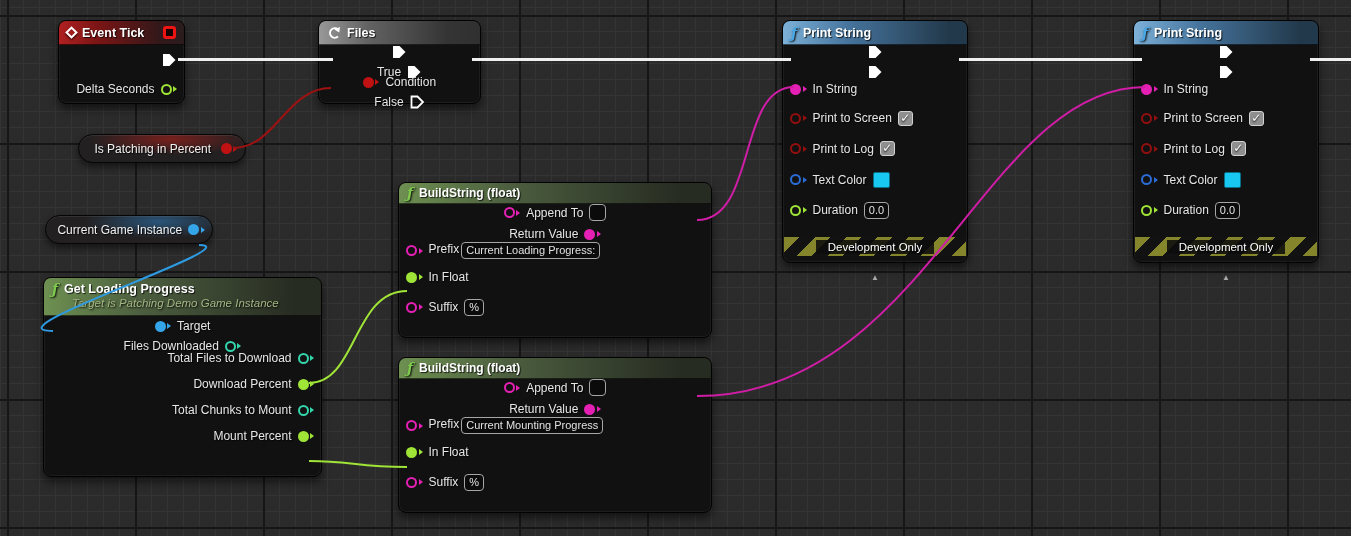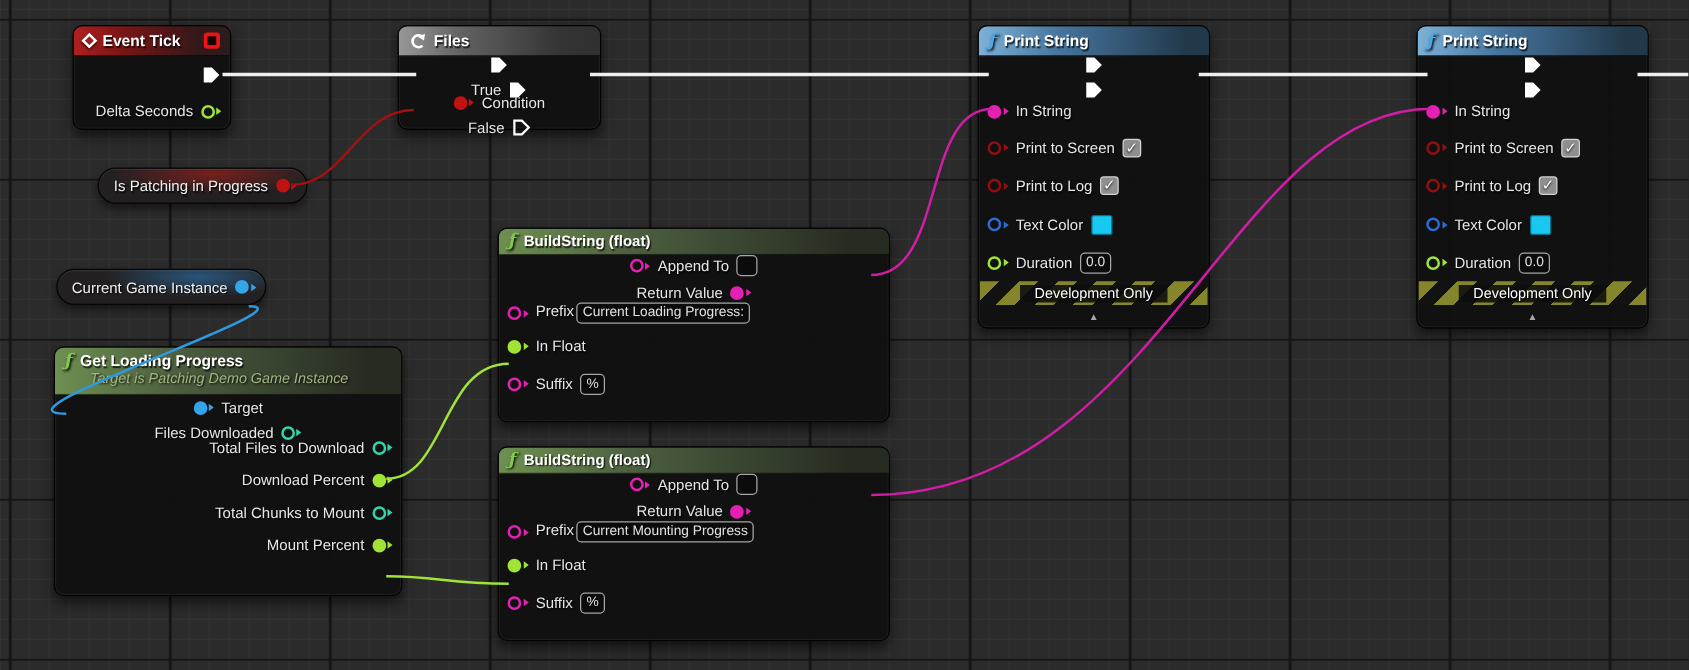--- a/index.html
+++ b/index.html
@@ -63,21 +63,21 @@
     display:inline-block;border:1px solid #a6a6a6;border-radius:4px;background:rgba(5,5,5,.45);
     min-width:17px;height:17px;line-height:15px;padding:0 4px;font-size:11px;color:#e0e0e0;text-align:center;
   }
   .vbox.small{min-width:22px;}
   .cb{
     width:15px;height:15px;background:#8f8f8f;border:1px solid #d2d2d2;border-radius:3px;flex:none;
     font-size:12px;line-height:13px;text-align:center;color:#fff;font-weight:bold;text-shadow:0 1px 2px #000;
   }
   .swatch{width:17px;height:16px;background:#18c8f0;border:1px solid #0b marketing;border:1px solid #0a6f88;border-radius:2px;flex:none;}
   .devonly{
-    height:19px;margin:0 1px;display:flex;align-items:center;justify-content:center;
+    height:19px;margin:12px 1px;display:flex;align-items:center;justify-content:center;
     background:repeating-linear-gradient(135deg,#85862b 0 11px,#121212 11px 22px);
   }
   .devonly span{background:rgba(12,12,12,.88);padding:1px 12px;font-size:11.5px;color:#fff;text-shadow:1px 1px 1px #000;}
   .footer{height:19px;display:flex;align-items:center;justify-content:center;color:#a8a8a8;font-size:8px;}
   .prefcol{display:flex;flex-direction:row;gap:2px;}
   .wires{position:absolute;left:0;top:0;z-index:3;pointer-events:none;}
 </style>
 </head>
 <body>
 
@@ -133,21 +133,21 @@
       <span class="grp">
         <span class="lbl">False</span>
         <svg class="exec" width="15" height="14" viewBox="0 0 15 14">
             <path d="M1.5 1.5 h6 l5.5 5.5 -5.5 5.5 h-6 z" fill="none" stroke="#fff" stroke-width="1.8"></path>
           </svg>
       </span>
     </div>
   </div>
 
   <div class="pill redglow" style="left:78px;top:134px;width:168px;">
-    <span class="lbl">Is Patching in Progress</span>
+    <span class="lbl">Is Patching in Percent</span>
     <span class="pin filled" style="color:#c01212">
         <i class="c"></i>
         <i class="a"></i>
       </span>
   </div>
 
   <div class="pill blueglow" style="left:45px;top:215px;width:168px;justify-content:center;">
     <span class="lbl">Current Game Instance</span>
     <span class="pin filled" style="color:#35a5e9">
         <i class="c"></i>

